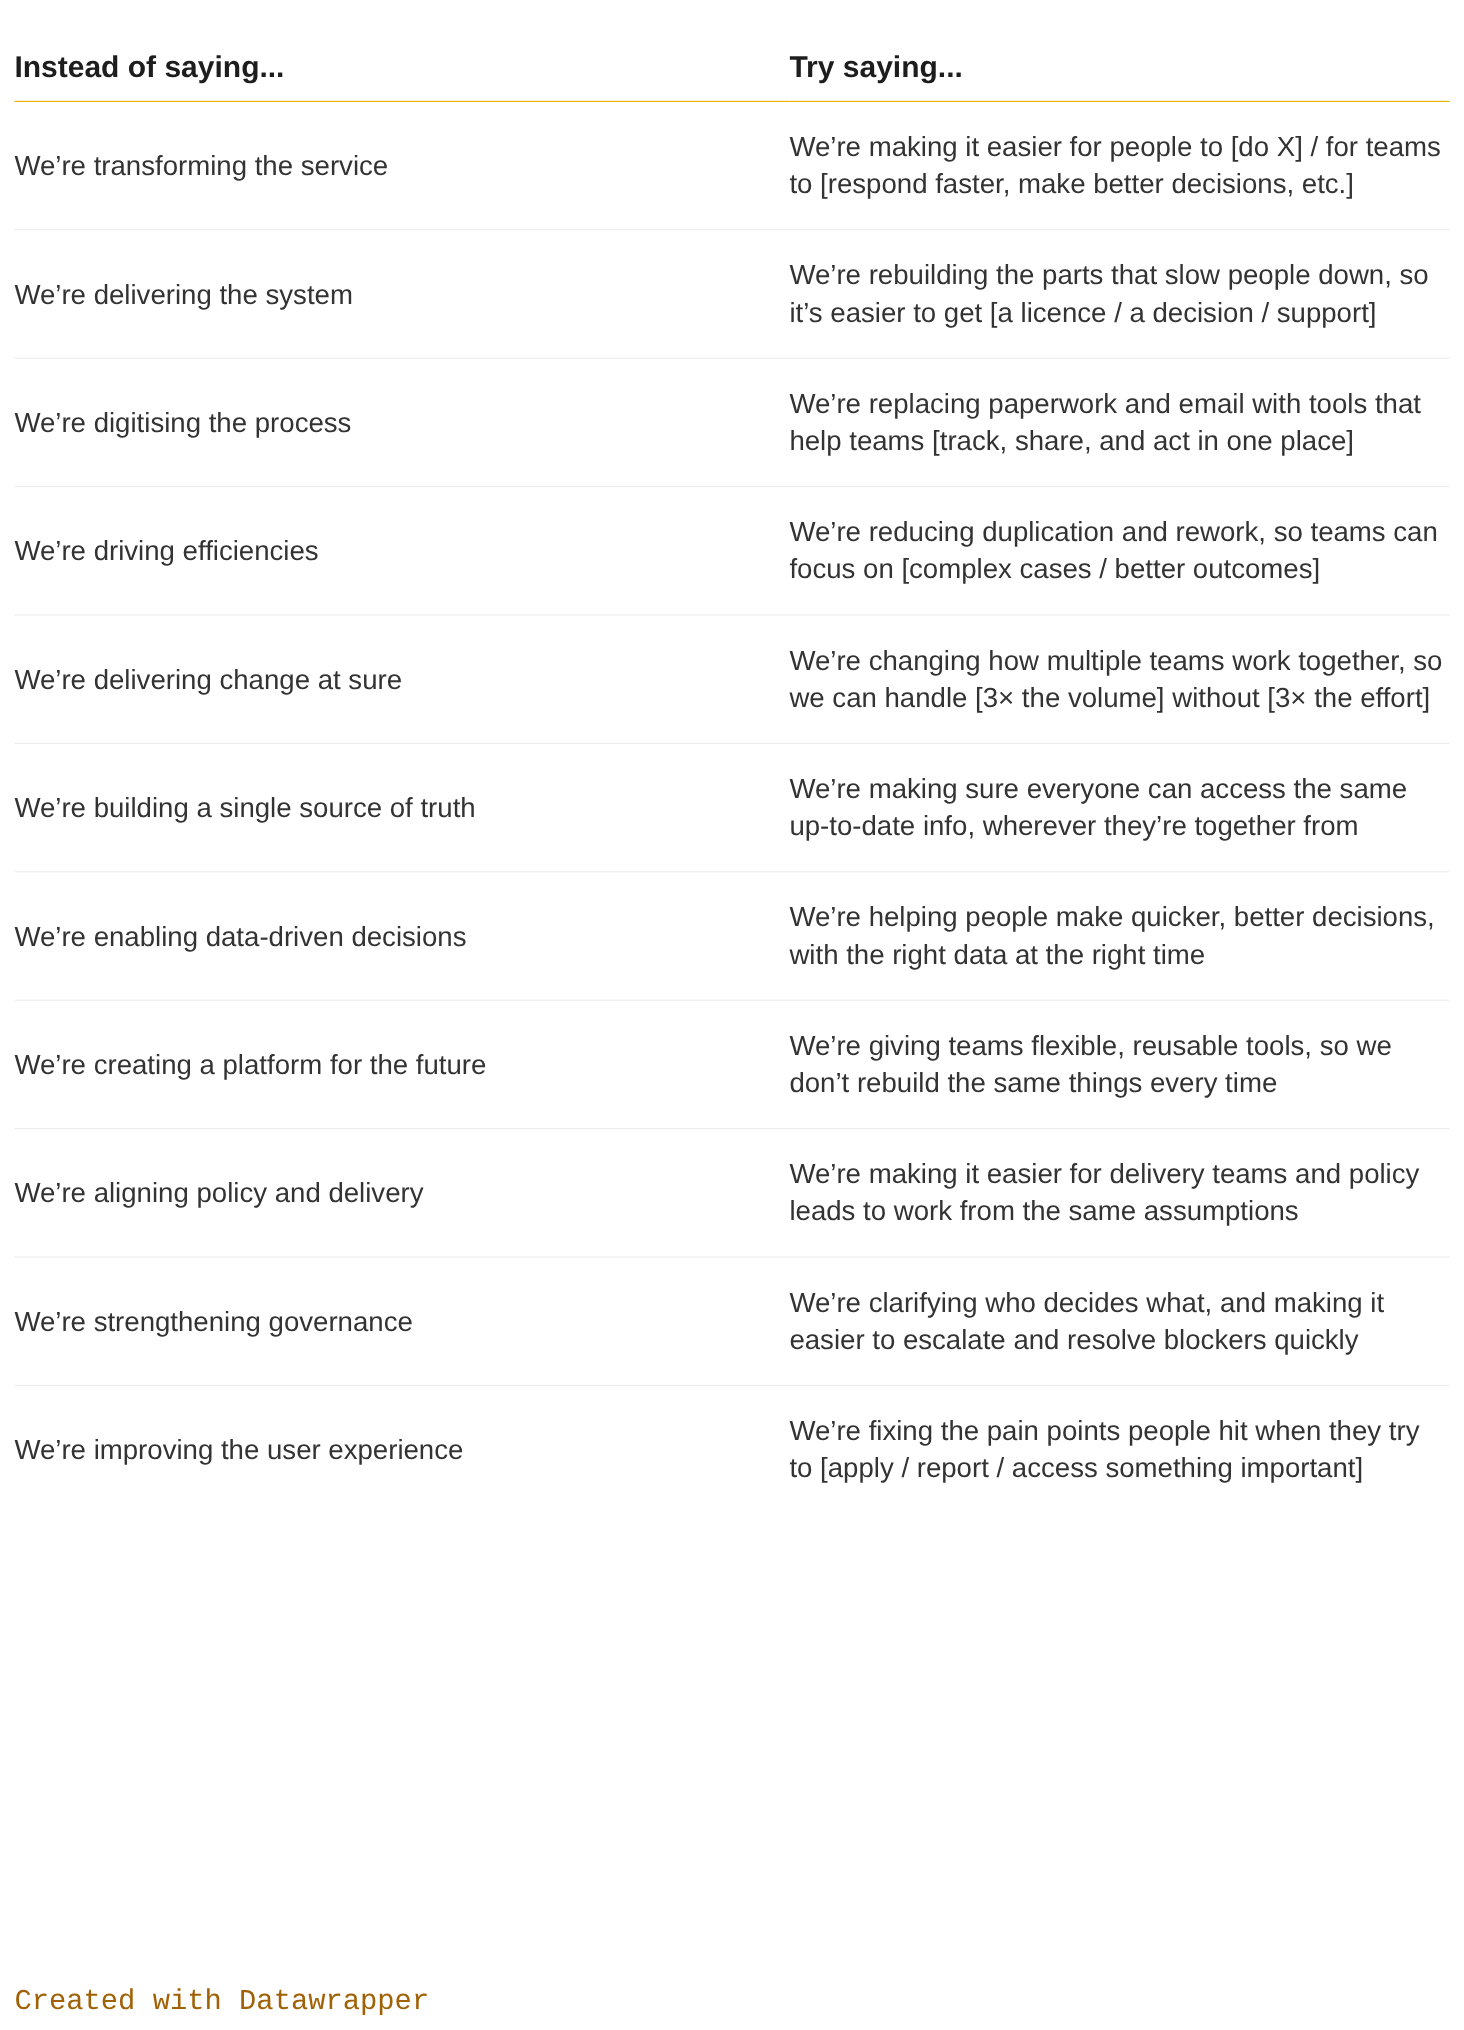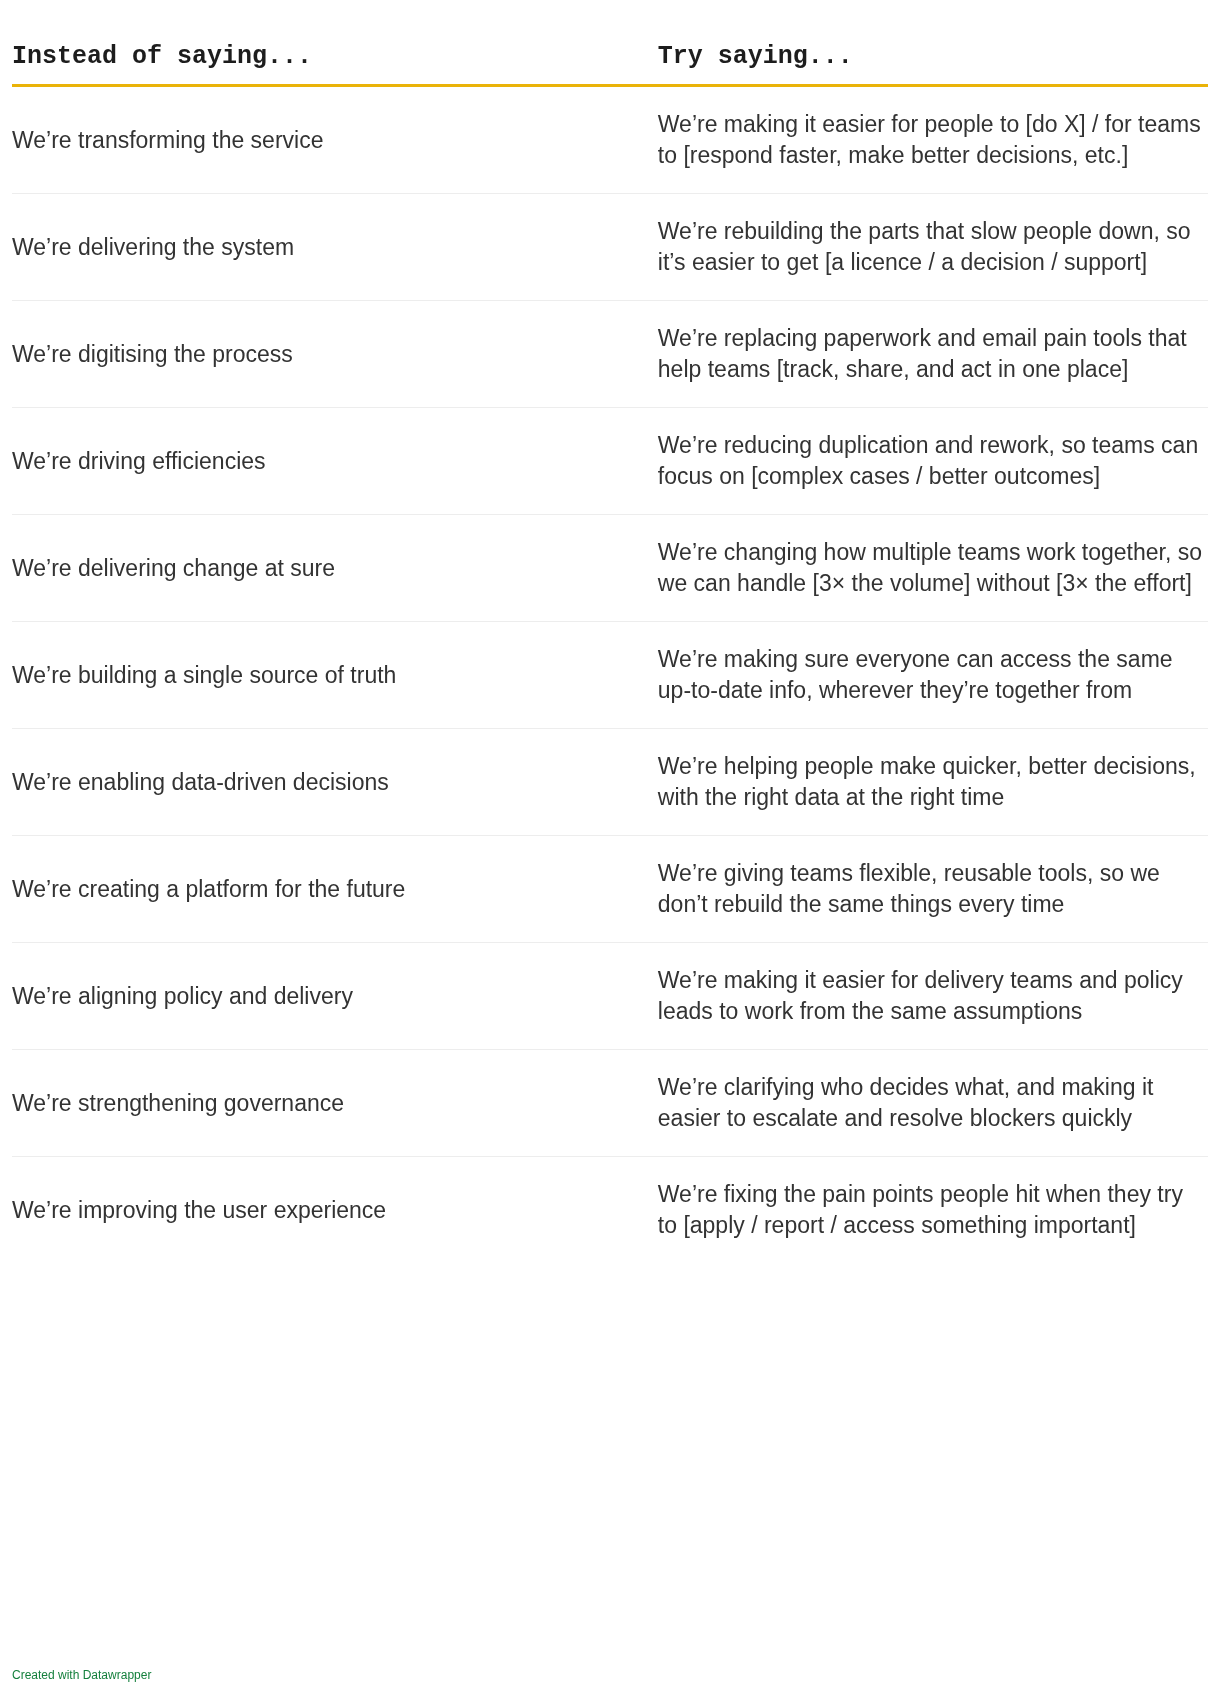--- a/index.html
+++ b/index.html
@@ -23,40 +23,40 @@
   }
   table.dw-table col.col-instead { width: 54%; }
   table.dw-table col.col-try     { width: 46%; }
   table.dw-table thead th {
     text-align: left;
     vertical-align: bottom;
     font-size: 25px;
     font-weight: bold;
     color: #1d1d1d;
     padding: 42px 0 13px 0;
-    border-bottom: 3px solid #eab308;
-    font-family: Liberation Mono, monospace;
+    border-bottom: 1px solid #eab308;
   }
   table.dw-table tbody td {
     vertical-align: middle;
     font-size: 23px;
     line-height: 31px;
     color: #333333;
     padding: 22px 0;
   }
   table.dw-table tbody td.try-cell { padding-right: 6px; }
   table.dw-table tbody tr + tr td { border-top: 1px solid #ededed; }
   .footer {
     position: absolute;
     left: 12px;
     bottom: 10px;
-    font-size: 12px;
-    color: #15803d;
+    font-size: 24px;
+    color: #a16207;
     text-decoration: none;
     cursor: pointer;
+    font-family: Liberation Mono, monospace;
   }
 </style>
 </head>
 <body>
 
 <div class="page">
   <table class="dw-table">
     <colgroup>
       <col class="col-instead">
       <col class="col-try">
@@ -71,21 +71,21 @@
       <tr>
         <td>We’re transforming the service</td>
         <td class="try-cell">We’re making it easier for people to [do X] / for teams to [respond faster, make better decisions, etc.]</td>
       </tr>
       <tr>
         <td>We’re delivering the system</td>
         <td class="try-cell">We’re rebuilding the parts that slow people down, so it’s easier to get [a licence / a decision / support]</td>
       </tr>
       <tr>
         <td>We’re digitising the process</td>
-        <td class="try-cell">We’re replacing paperwork and email pain tools that help teams [track, share, and act in one place]</td>
+        <td class="try-cell">We’re replacing paperwork and email with tools that help teams [track, share, and act in one place]</td>
       </tr>
       <tr>
         <td>We’re driving efficiencies</td>
         <td class="try-cell">We’re reducing duplication and rework, so teams can focus on [complex cases / better outcomes]</td>
       </tr>
       <tr>
         <td>We’re delivering change at sure</td>
         <td class="try-cell">We’re changing how multiple teams work together, so we can handle [3× the volume] without [3× the effort]</td>
       </tr>
       <tr>

